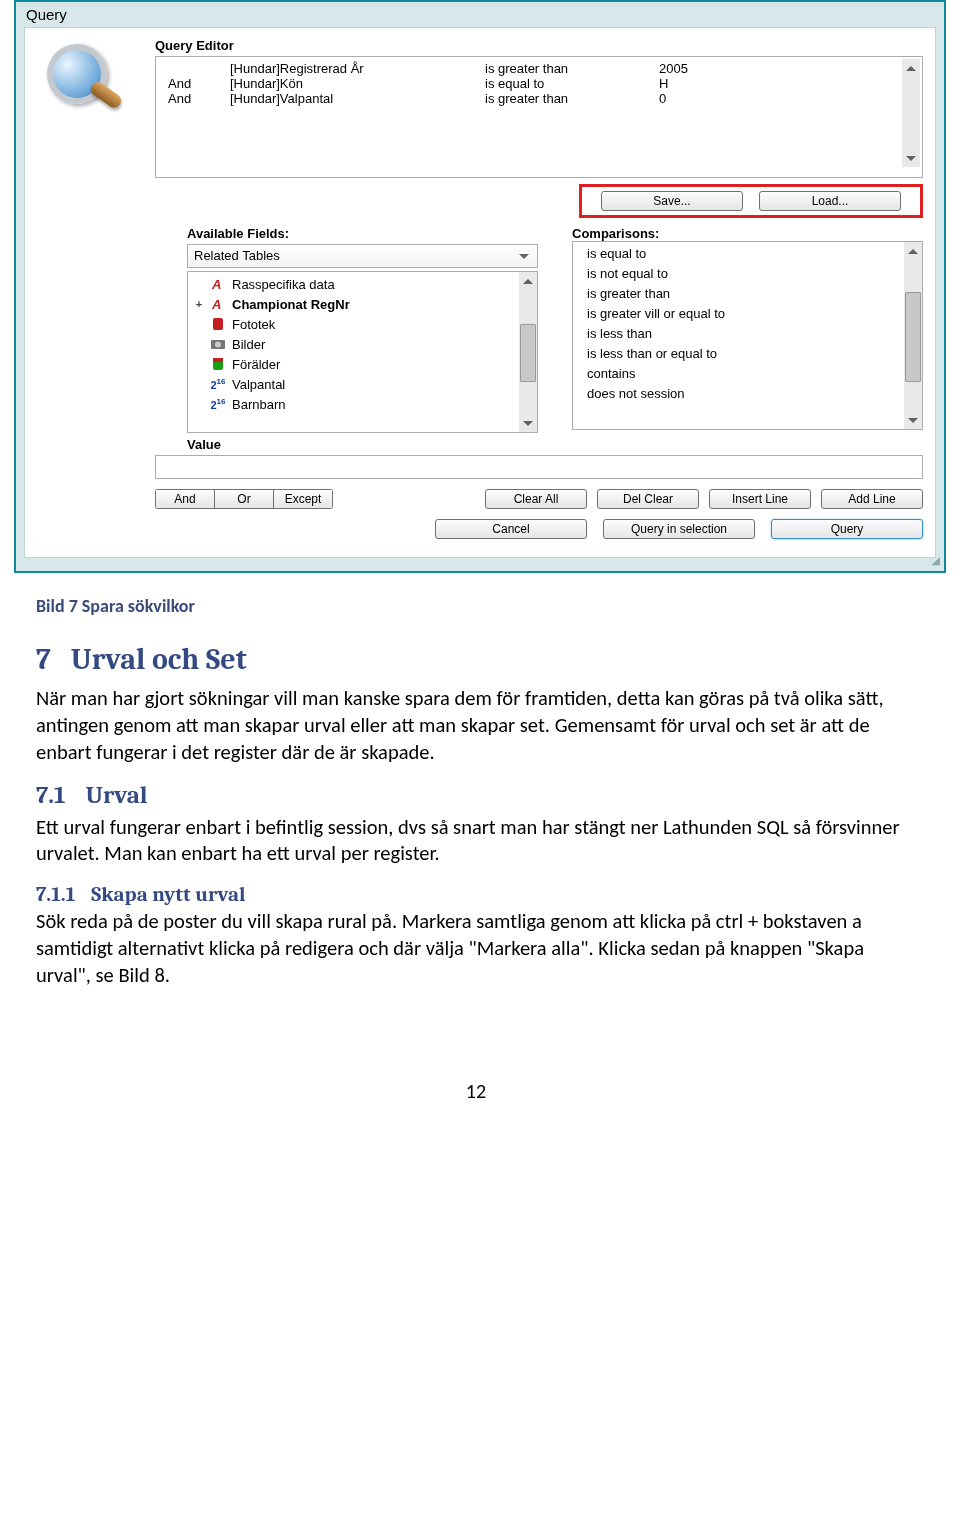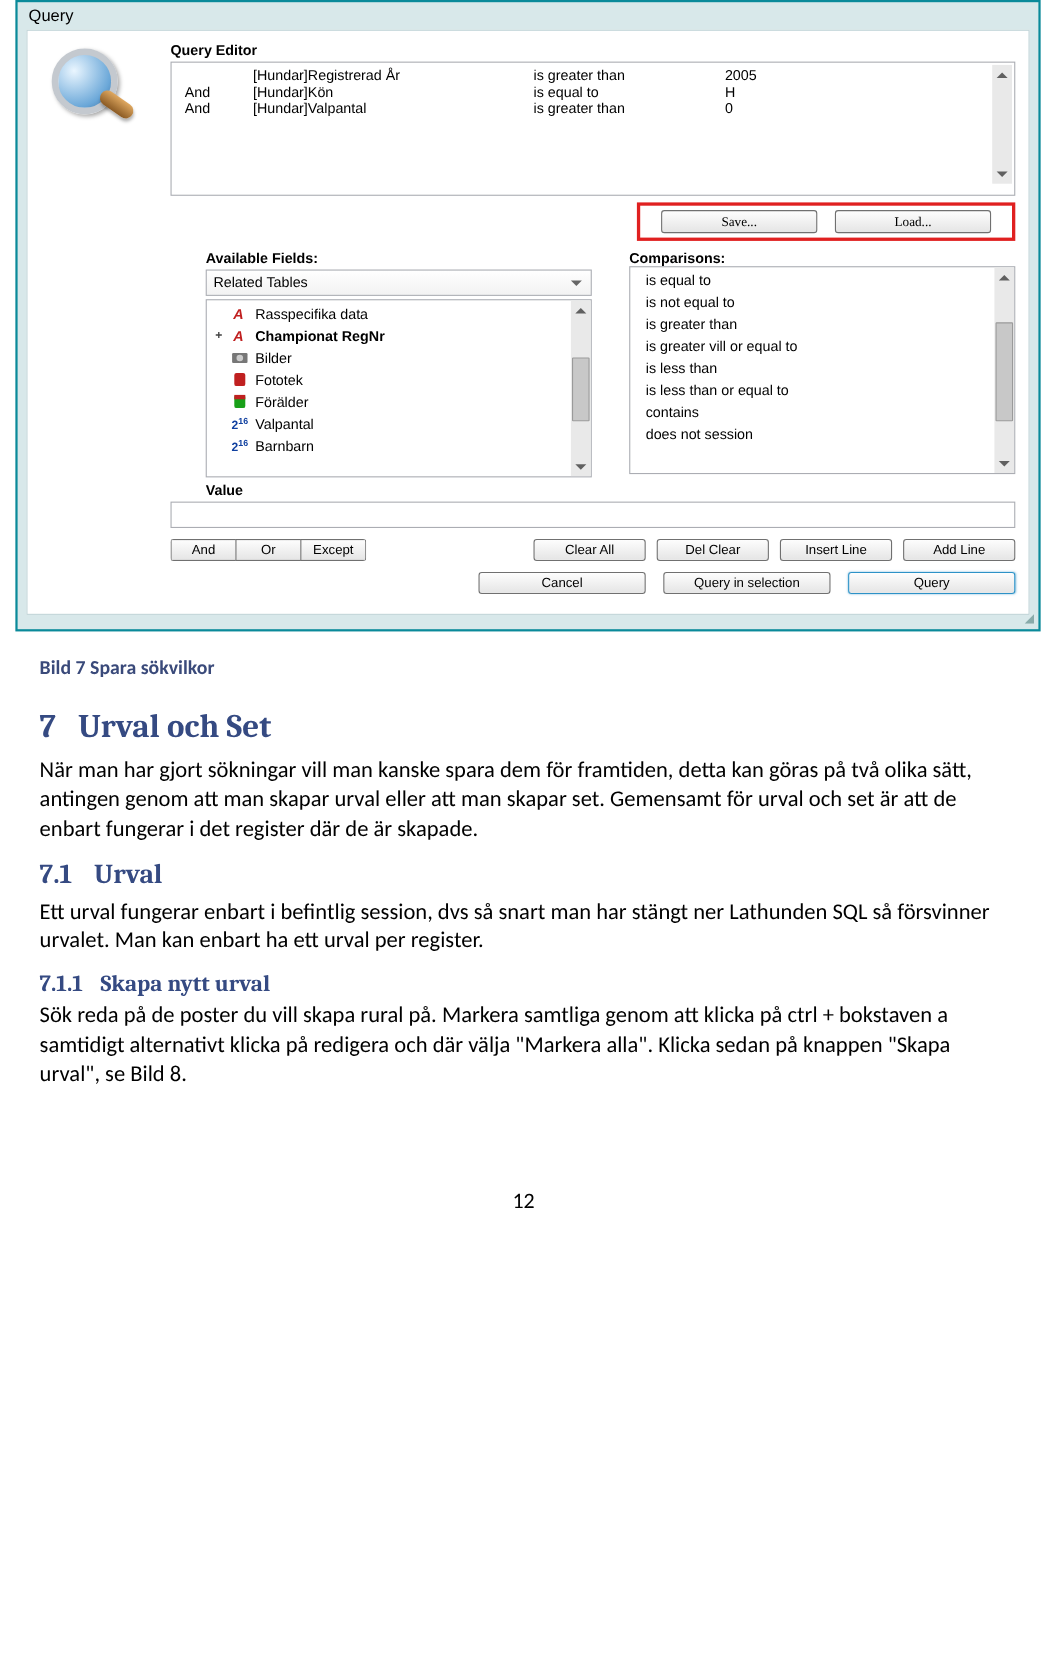--- a/index.html
+++ b/index.html
@@ -85,21 +85,21 @@
     display: inline-block;
     border: 1px solid #707070;
     border-radius: 3px;
     background: linear-gradient(#fdfdfd, #e5e5e5);
     font-family: Tahoma, sans-serif;
     font-size: 12px;
     text-align: center;
     padding: 2px 0;
     min-width: 100px;
   }
-  .btn.w140 { min-width: 140px; font-family: Liberation Serif, serif; }
+  .btn.w140 { min-width: 140px; }
   .btn.w150 { min-width: 150px; }
   .btn.blue {
     border-color: #2d92c7;
     box-shadow: 0 0 2px rgba(45,146,199,.7);
   }
 
   .two-col { display: flex; gap: 34px; padding-left: 32px; }
   .col { flex: 1; }
 
   .combo {
@@ -249,34 +249,34 @@
                     <svg viewBox="0 0 16 16">
                       <text x="2" y="13" font-size="13" font-style="italic" font-weight="bold" fill="#c02020">A</text>
                     </svg>
                   </span>
                   <span>Championat RegNr</span>
                 </div>
                 <div class="field-row">
                   <span class="plus"></span>
                   <span class="ic">
                     <svg viewBox="0 0 16 16">
+                      <rect x="3" y="2" width="10" height="12" rx="2" fill="#c02020"></rect>
+                    </svg>
+                  </span>
+                  <span>Fototek</span>
+                </div>
+                <div class="field-row">
+                  <span class="plus"></span>
+                  <span class="ic">
+                    <svg viewBox="0 0 16 16">
                       <rect x="1" y="4" width="14" height="9" rx="1" fill="#777"></rect>
                       <circle cx="8" cy="8.5" r="3" fill="#ccc"></circle>
                     </svg>
                   </span>
                   <span>Bilder</span>
-                </div>
-                <div class="field-row">
-                  <span class="plus"></span>
-                  <span class="ic">
-                    <svg viewBox="0 0 16 16">
-                      <rect x="3" y="2" width="10" height="12" rx="2" fill="#c02020"></rect>
-                    </svg>
-                  </span>
-                  <span>Fototek</span>
                 </div>
                 <div class="field-row">
                   <span class="plus"></span>
                   <span class="ic">
                     <svg viewBox="0 0 16 16">
                       <rect x="3" y="2" width="10" height="12" rx="2" fill="#18a018"></rect>
                       <rect x="3" y="2" width="10" height="4" fill="#c02020"></rect>
                     </svg>
                   </span>
                   <span>Förälder</span>

